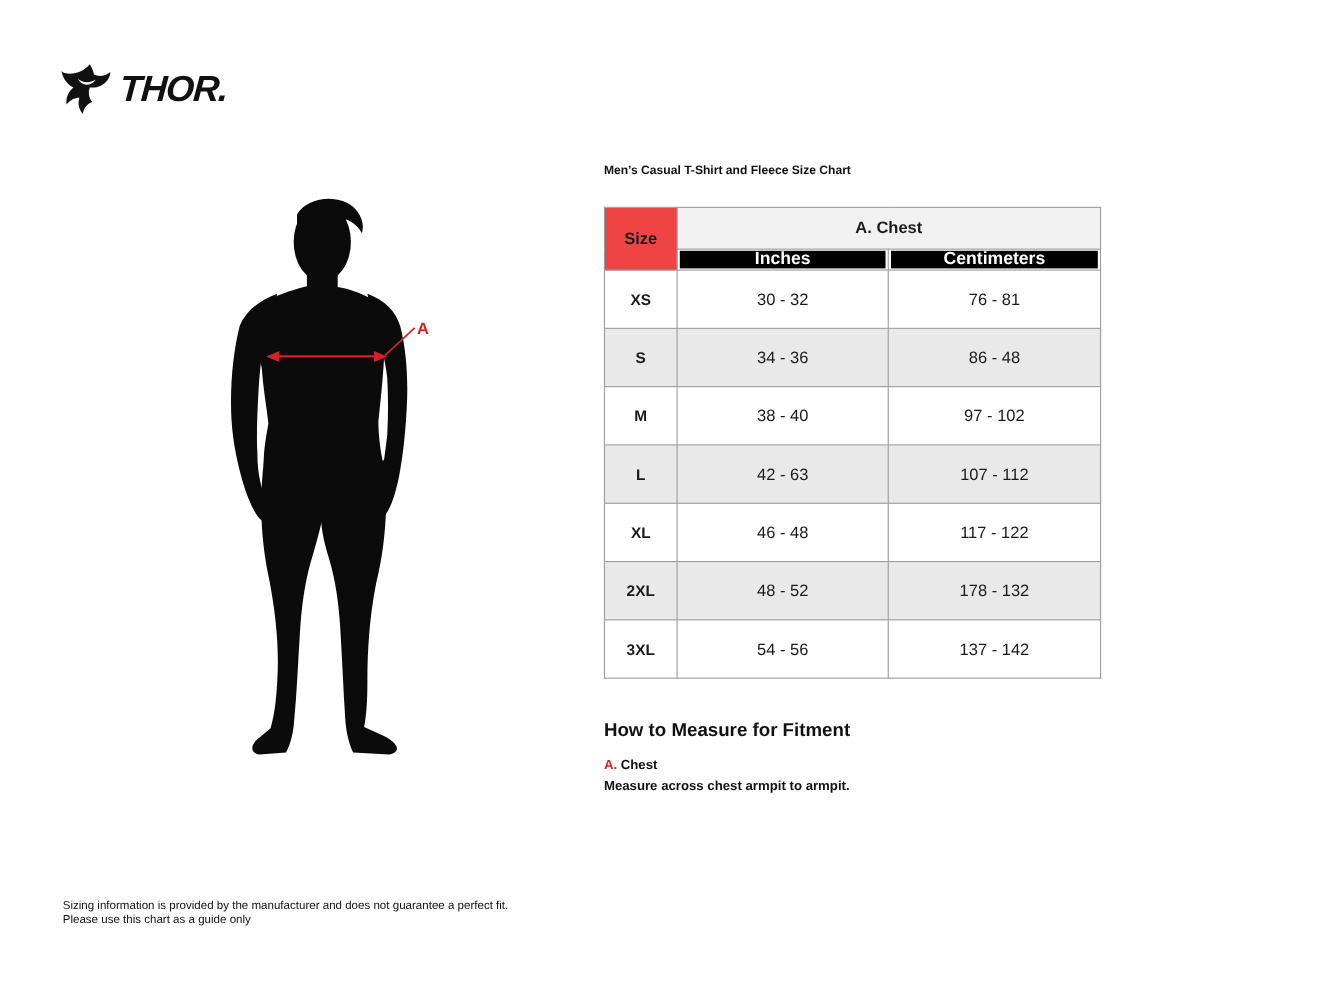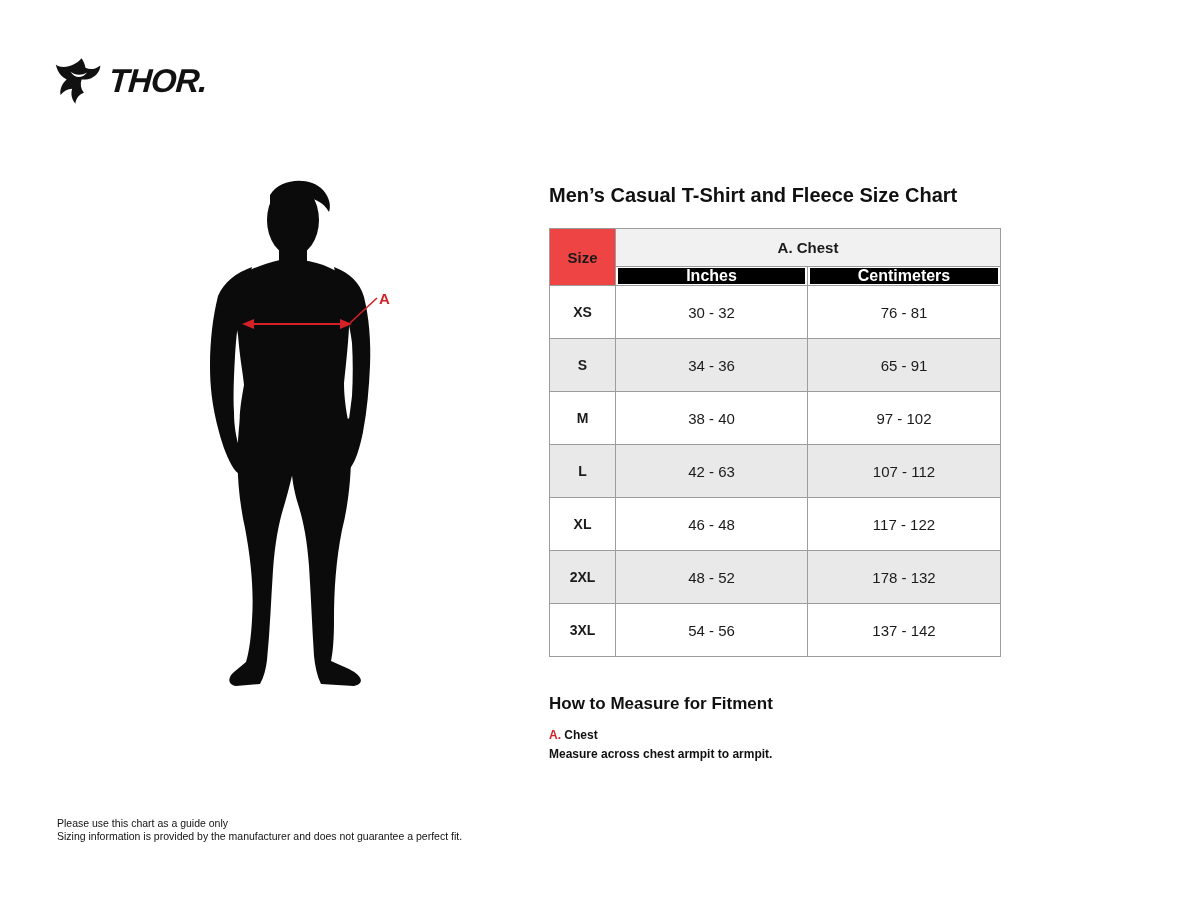--- a/index.html
+++ b/index.html
@@ -45,26 +45,25 @@
   .figure-wrap svg { width: 100%; height: 100%; display: block; }
 
   
   .right-col {
     position: absolute;
     left: 549px;
     top: 145px;
     width: 452px;
   }
   .chart-title {
-    font-size: 20px;
+    font-size: 11px;
     font-weight: bold;
     line-height: 21px;
     color: #111111;
     margin-bottom: 22px;
-    margin-top: 40px;
   }
   table.size-chart {
     width: 451px;
     border-collapse: collapse;
     table-layout: fixed;
   }
   table.size-chart th,
   table.size-chart td {
     border: 1px solid #9c9c9c;
     text-align: center;
@@ -259,21 +258,21 @@
       </thead>
       <tbody class="rows">
         <tr>
           <th>XS</th>
           <td>30 - 32</td>
           <td>76 - 81</td>
         </tr>
         <tr>
           <th>S</th>
           <td>34 - 36</td>
-          <td>65 - 91</td>
+          <td>86 - 48</td>
         </tr>
         <tr>
           <th>M</th>
           <td>38 - 40</td>
           <td>97 - 102</td>
         </tr>
         <tr>
           <th>L</th>
           <td>42 - 63</td>
           <td>107 - 112</td>
@@ -301,17 +300,17 @@
       <div class="measure-key-line">
         <span class="measure-key">A.</span>
         <span class="measure-name">Chest</span>
       </div>
       <div class="measure-desc">Measure across chest armpit to armpit.</div>
     </div>
 
   </div>
 
   <div class="footer-note">
+    <div>Sizing information is provided by the manufacturer and does not guarantee a perfect fit.</div>
     <div>Please use this chart as a guide only</div>
-    <div>Sizing information is provided by the manufacturer and does not guarantee a perfect fit.</div>
   </div>
 
 </div>
 
 </body></html>

